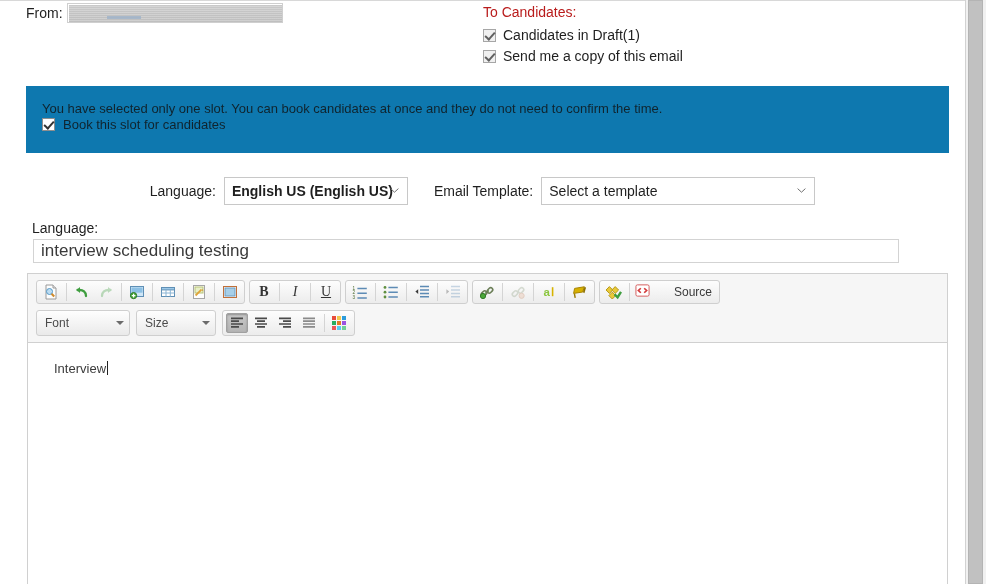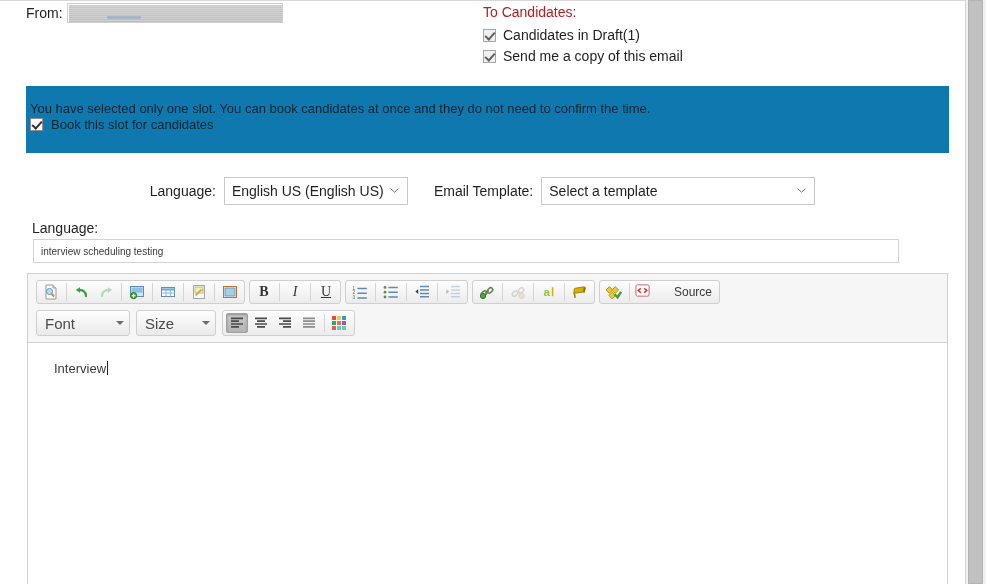--- a/index.html
+++ b/index.html
@@ -156,21 +156,21 @@
 
   
   .banner {
     position: absolute;
     left: 26px;
     top: 85px;
     width: 923px;
     height: 67px;
     background: #0e78af;
     box-sizing: border-box;
-    padding: 15px 0 0 4px;
+    padding: 15px 0 0 16px;
   }
   .banner-text {
     color: #10242e;
     font-size: 13px;
     line-height: 16px;
     letter-spacing: 0px;
   }
   .banner-check {
     display: flex;
     align-items: center;
@@ -202,21 +202,21 @@
     background: #ffffff;
     height: 28px;
     box-sizing: border-box;
     display: flex;
     align-items: center;
     padding: 0 26px 0 7px;
     font-size: 14px;
     color: #1f1f1f;
     white-space: nowrap;
   }
-  .select.lang { width: 184px; }
+  .select.lang { width: 184px; font-weight: bold; }
   .select.tpl  { width: 274px; }
   .select .chev {
     position: absolute;
     right: 8px;
     top: 50%;
     margin-top: -3px;
     width: 9px;
     height: 5px;
   }
   .select .chev svg { display: block; }
@@ -233,21 +233,21 @@
   .subject-input {
     position: absolute;
     left: 33px;
     top: 238px;
     width: 866px;
     height: 24px;
     border: 1px solid #d3d3d3;
     background: #ffffff;
     box-sizing: border-box;
     font-family: "Liberation Sans", sans-serif;
-    font-size: 10px;
+    font-size: 17px;
     color: #3a3a3a;
     padding: 0 7px;
     outline: none;
   }
 
   
   .editor {
     position: absolute;
     left: 27px;
     top: 272px;
@@ -318,21 +318,21 @@
     display: flex;
     align-items: center;
     justify-content: space-between;
     border: 1px solid #cfcfcf;
     border-radius: 3px;
     background: linear-gradient(180deg,#fefefe 0%,#eaeaea 100%);
     height: 26px;
     box-sizing: border-box;
     padding: 0 5px 0 8px;
     margin-right: 6px;
-    font-size: 15px;
+    font-size: 12px;
     color: #4b4b4b;
   }
   .combo.font { width: 94px; }
   .combo.size { width: 80px; }
   .combo .caret {
     width: 0; height: 0;
     border-left: 4px solid transparent;
     border-right: 4px solid transparent;
     border-top: 4px solid #6b6b6b;
     margin-left: 6px;

